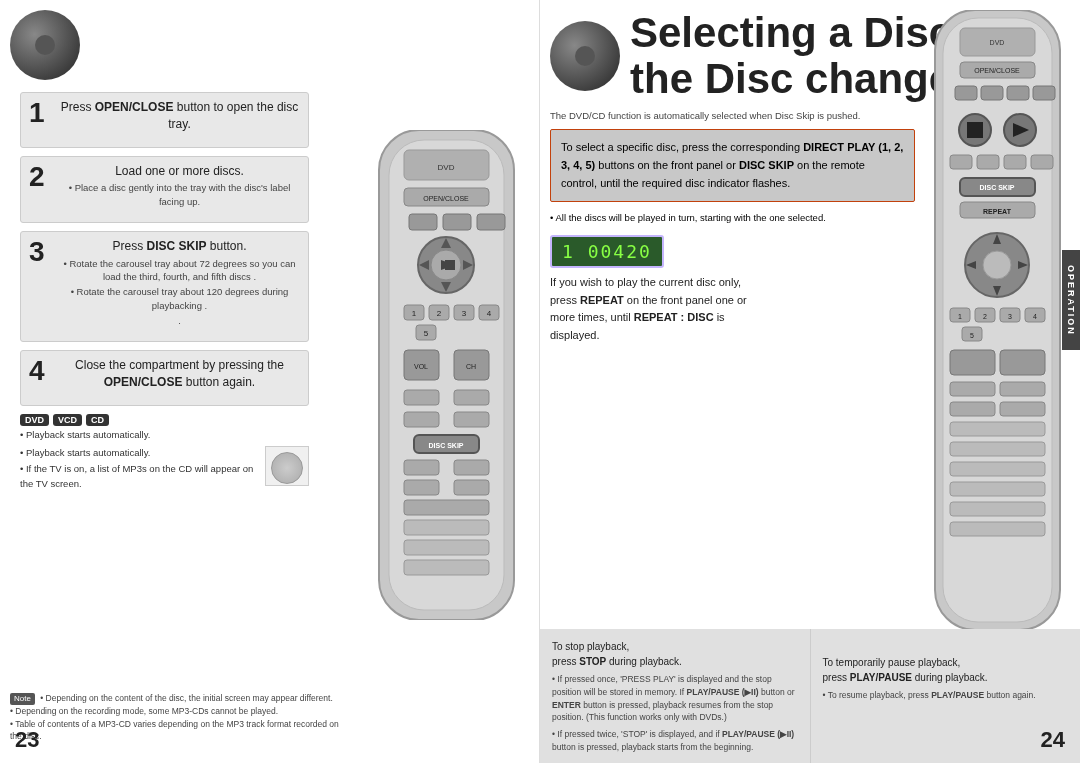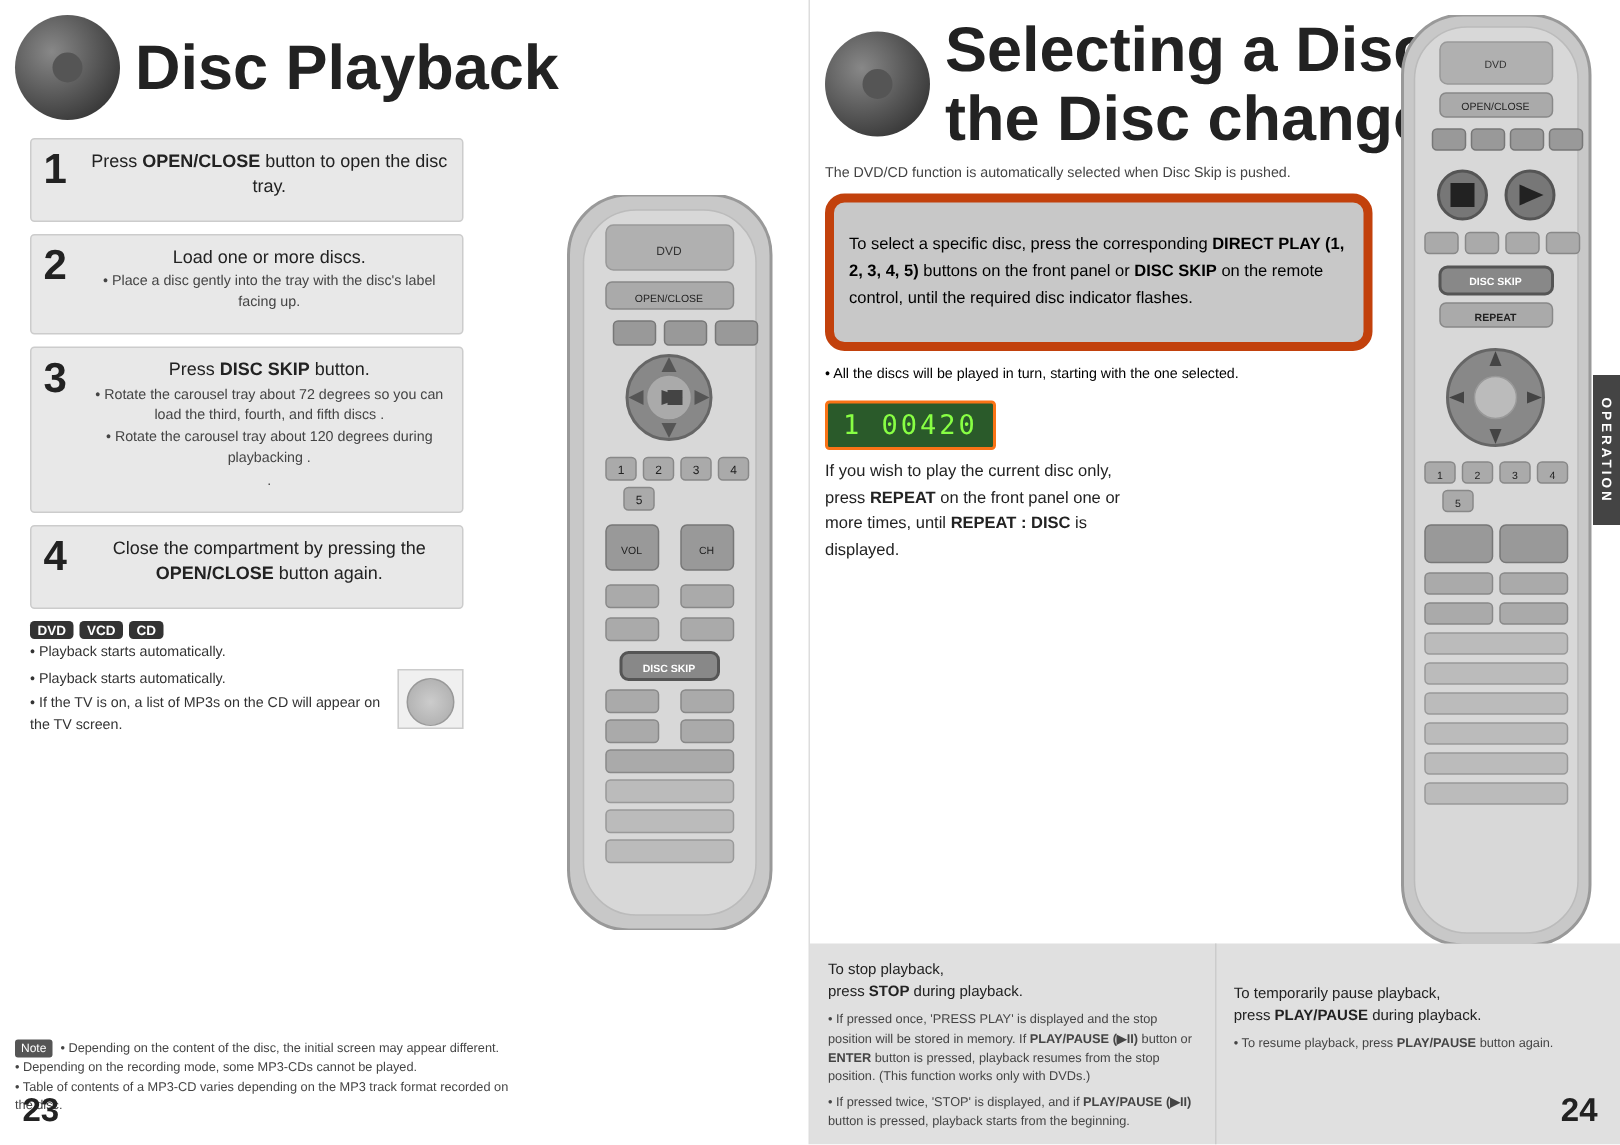--- a/index.html
+++ b/index.html
@@ -195,44 +195,44 @@
 
     
     .header-right {
       display: flex;
       align-items: center;
       margin-bottom: 8px;
     }
 
     .highlight-box {
       background: #c8c8c8;
-      border: 6px solid #c2410c;
-      border-radius: 13px;
-      padding: 20px 10px;
+      border: 1px solid #c2410c;
+      border-radius: 2px;
+      padding: 9px 10px;
       margin-bottom: 10px;
       font-size: 11px;
       line-height: 1.6;
       margin-right: 160px;
     }
 
     .highlight-box strong {
       font-weight: bold;
     }
 
     .display-box {
       background: #2a5a2a;
       color: #88ff44;
       font-family: monospace;
       font-size: 18px;
       padding: 4px 10px;
       border-radius: 3px;
       display: inline-block;
       margin: 6px 0 6px 0;
       letter-spacing: 2px;
-      border: 2px solid #f97316;
+      border: 2px solid #c4b5fd;
     }
 
     .repeat-text {
       font-size: 11px;
       color: #222;
       line-height: 1.6;
       margin-bottom: 4px;
       margin-right: 160px;
     }
 
@@ -334,21 +334,20 @@
       content: '• ';
     }
   </style>
 </head>
 <body>
 
 <div class="page-left">
 
   <div class="header-left">
     <div class="header-icon"></div>
-    <span class="page-title">Disc Playback</span>
   </div>
 
   <div class="steps-area">
 
     <div class="step-box">
       <div class="step">
         <span class="step-number">1</span>
         <div class="step-content">
           <div class="step-title">
             Press <strong>OPEN/CLOSE</strong> button to open the disc tray.

